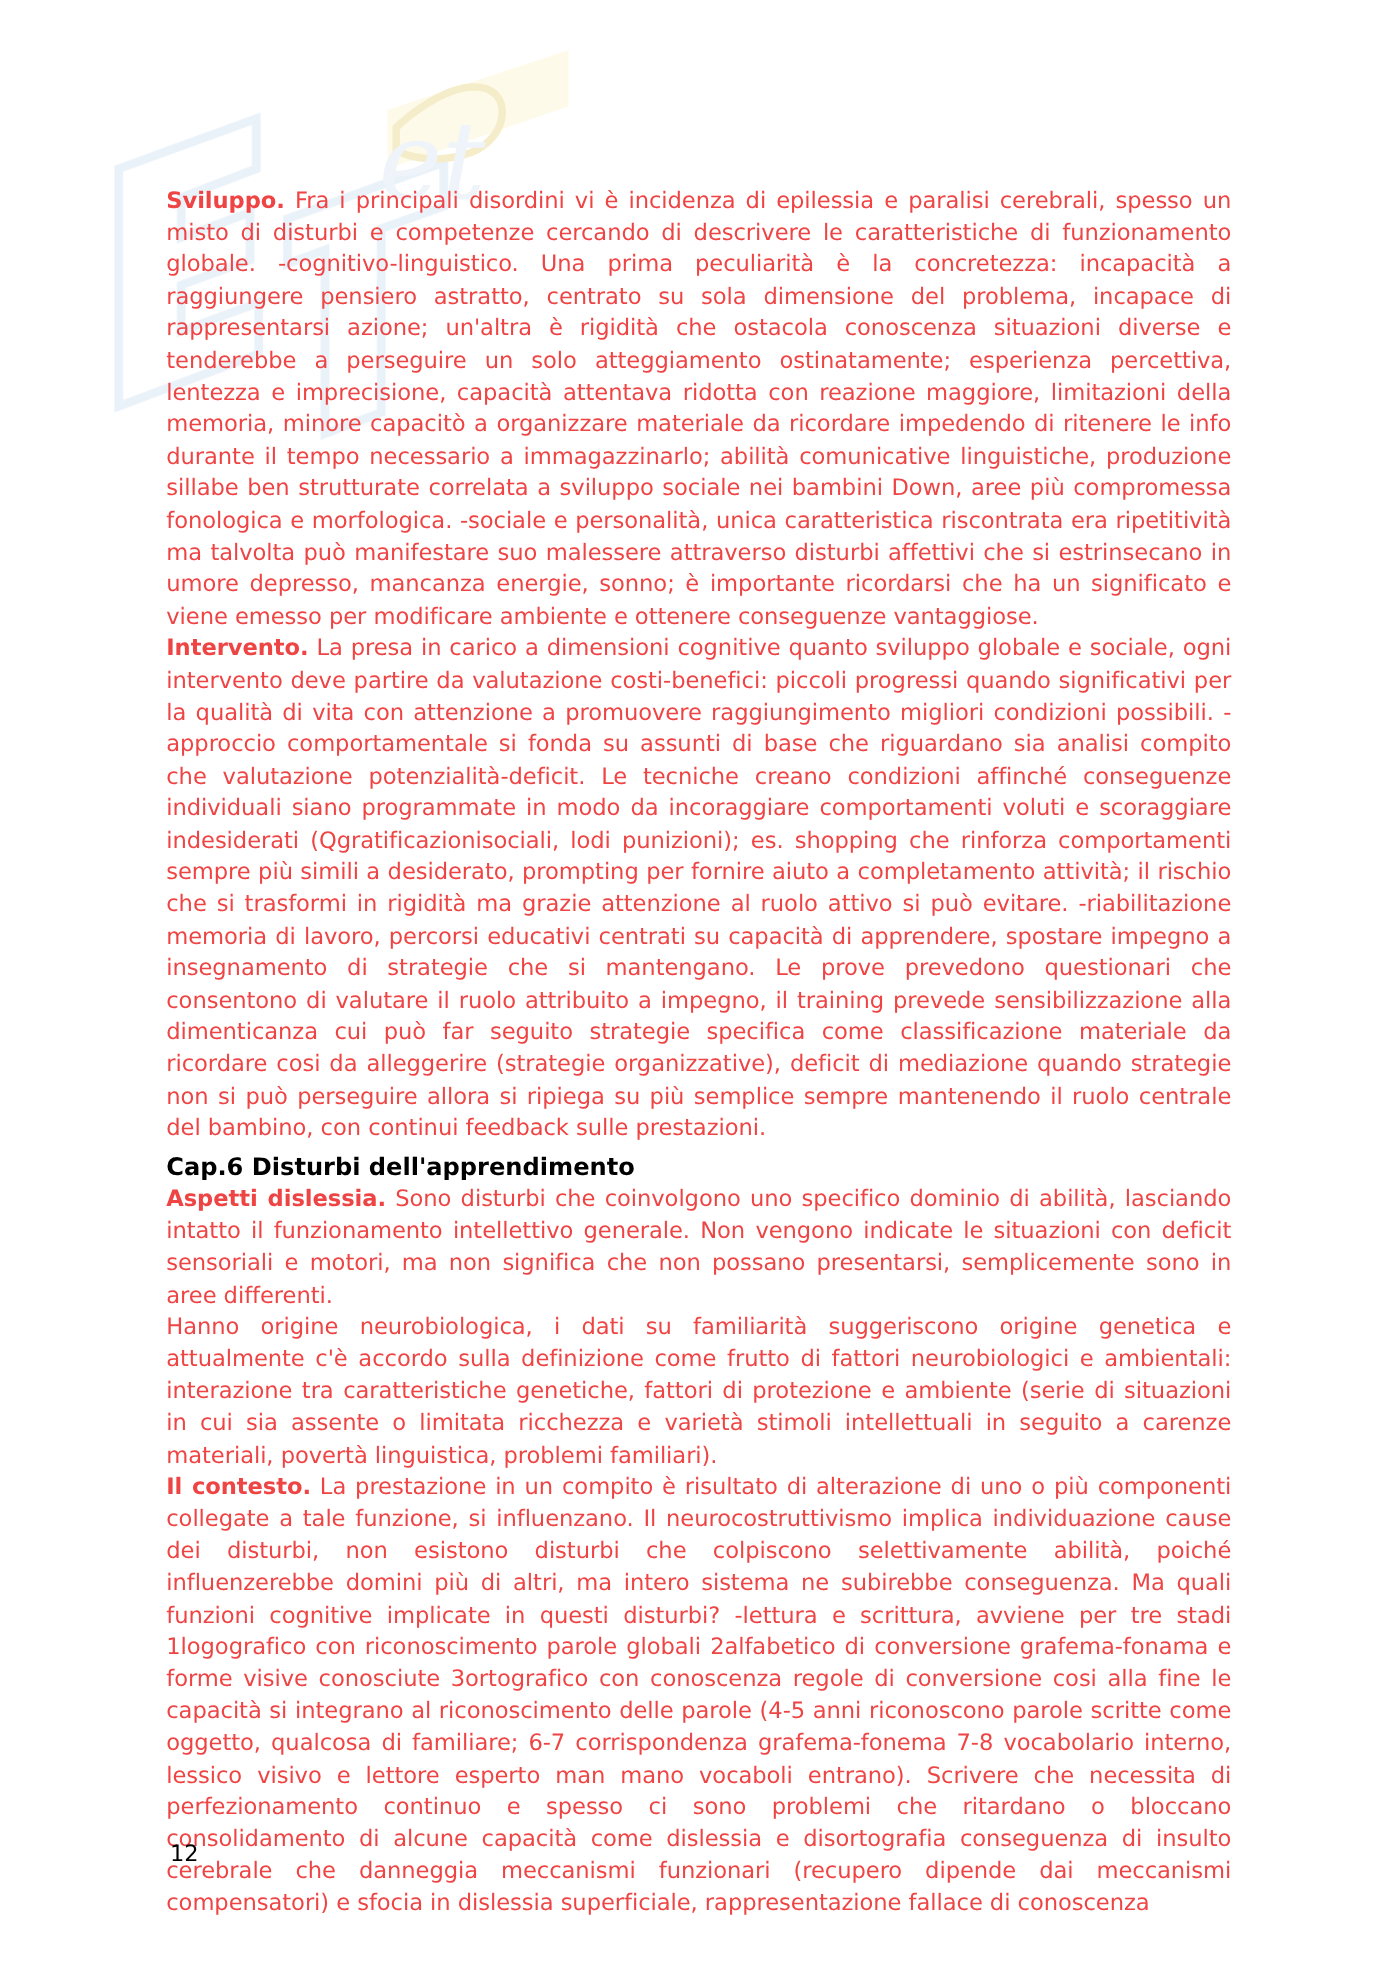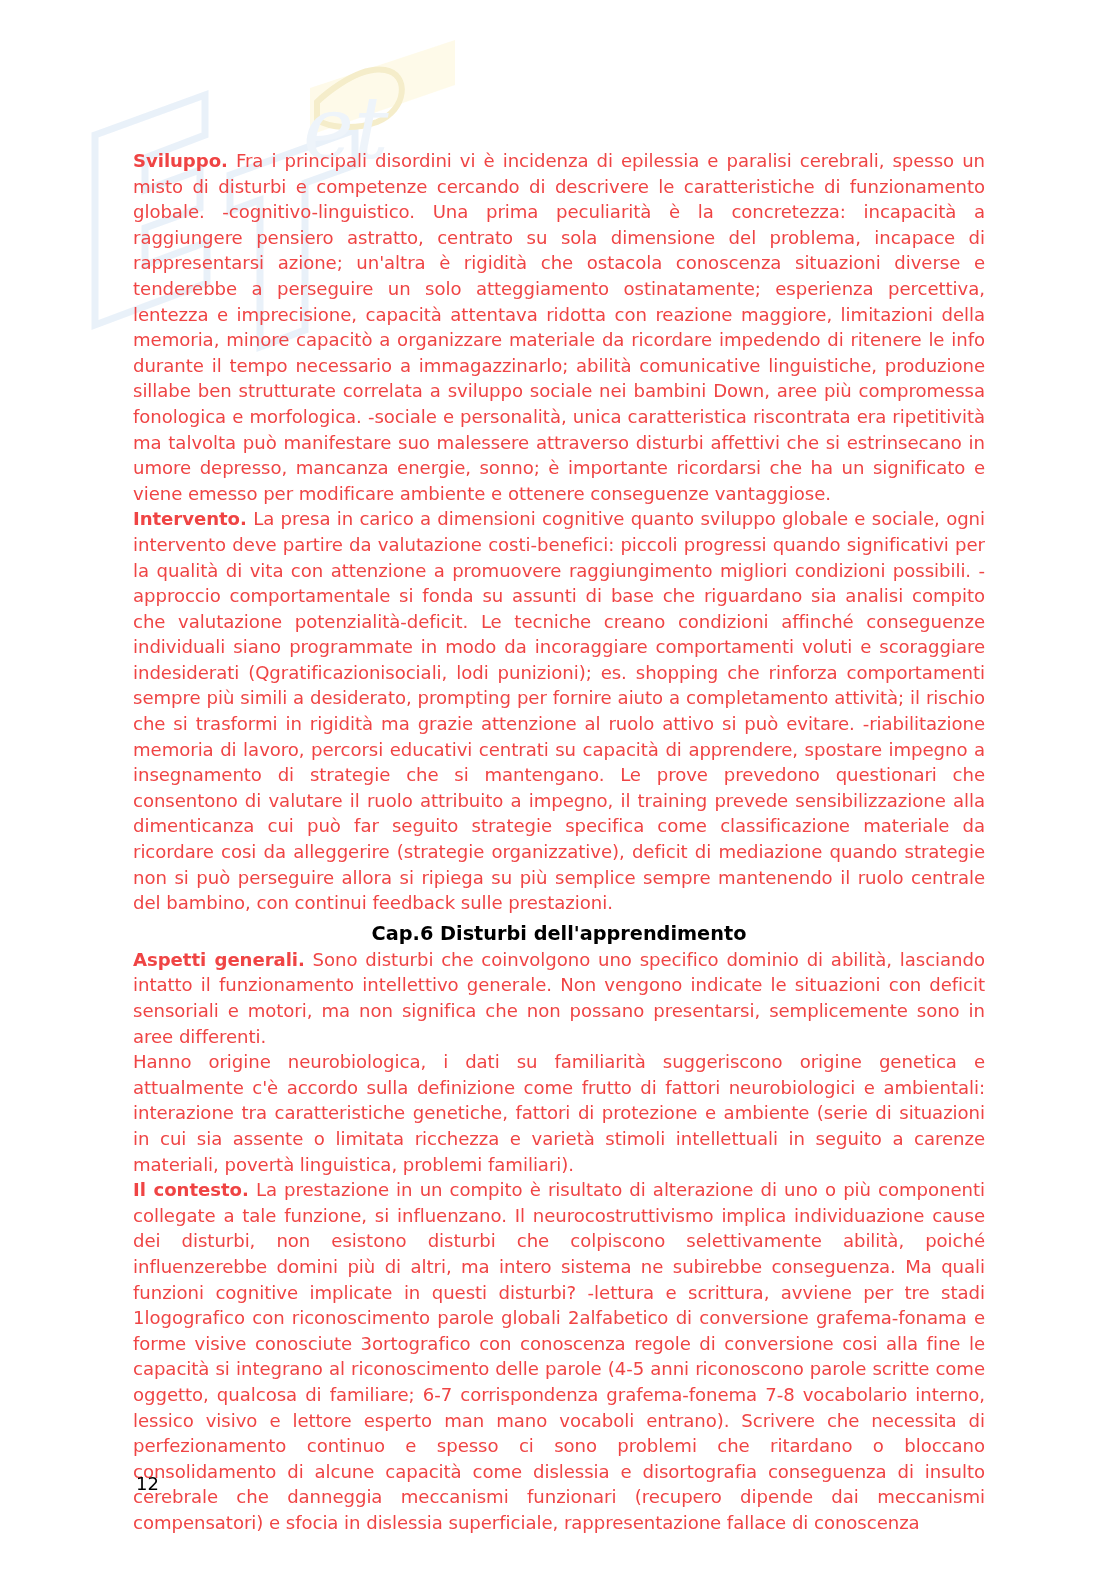--- a/index.html
+++ b/index.html
@@ -43,21 +43,21 @@
   }
   .lead {
     font-weight: bold;
   }
   h2.section-title {
     margin: 4px 0 0 0;
     font-size: 19.3px;
     line-height: 27px;
     font-weight: bold;
     color: #000000;
-    text-align: center;
+    text-align: left;
   }
   .page-number {
     position: absolute;
     left: 136px;
     top: 1473px;
     font-size: 18px;
     color: #000000;
     z-index: 2;
   }
 </style>
@@ -77,21 +77,21 @@
   </svg>
 
   <div class="content">
 
     <p><span class="lead">Sviluppo.</span><span> Fra i principali disordini vi è incidenza di epilessia e paralisi cerebrali, spesso un misto di disturbi e competenze cercando di descrivere le caratteristiche di funzionamento globale. -cognitivo-linguistico. Una prima peculiarità è la concretezza: incapacità a raggiungere pensiero astratto, centrato su sola dimensione del problema, incapace di rappresentarsi azione; un'altra è rigidità che ostacola conoscenza situazioni diverse e tenderebbe a perseguire un solo atteggiamento ostinatamente; esperienza percettiva, lentezza e imprecisione, capacità attentava ridotta con reazione maggiore, limitazioni della memoria, minore capacitò a organizzare materiale da ricordare impedendo di ritenere le info durante il tempo necessario a immagazzinarlo; abilità comunicative linguistiche, produzione sillabe ben strutturate correlata a sviluppo sociale nei bambini Down, aree più compromessa fonologica e morfologica. -sociale e personalità, unica caratteristica riscontrata era ripetitività ma talvolta può manifestare suo malessere attraverso disturbi affettivi che si estrinsecano in umore depresso, mancanza energie, sonno; è importante ricordarsi che ha un significato e viene emesso per modificare ambiente e ottenere conseguenze vantaggiose.</span></p>
 
     <p><span class="lead">Intervento.</span><span> La presa in carico a dimensioni cognitive quanto sviluppo globale e sociale, ogni intervento deve partire da valutazione costi-benefici: piccoli progressi quando significativi per la qualità di vita con attenzione a promuovere raggiungimento migliori condizioni possibili. -approccio comportamentale si fonda su assunti di base che riguardano sia analisi compito che valutazione potenzialità-deficit. Le tecniche creano condizioni affinché conseguenze individuali siano programmate in modo da incoraggiare comportamenti voluti e scoraggiare indesiderati (Qgratificazionisociali, lodi punizioni); es. shopping che rinforza comportamenti sempre più simili a desiderato, prompting per fornire aiuto a completamento attività; il rischio che si trasformi in rigidità ma grazie attenzione al ruolo attivo si può evitare. -riabilitazione memoria di lavoro, percorsi educativi centrati su capacità di apprendere, spostare impegno a insegnamento di strategie che si mantengano. Le prove prevedono questionari che consentono di valutare il ruolo attribuito a impegno, il training prevede sensibilizzazione alla dimenticanza cui può far seguito strategie specifica come classificazione materiale da ricordare cosi da alleggerire (strategie organizzative), deficit di mediazione quando strategie non si può perseguire allora si ripiega su più semplice sempre mantenendo il ruolo centrale del bambino, con continui feedback sulle prestazioni.</span></p>
 
     <h2 class="section-title">Cap.6 Disturbi dell'apprendimento</h2>
 
-    <p><span class="lead">Aspetti generali.</span><span> Sono disturbi che coinvolgono uno specifico dominio di abilità, lasciando intatto il funzionamento intellettivo generale. Non vengono indicate le situazioni con deficit sensoriali e motori, ma non significa che non possano presentarsi, semplicemente sono in aree differenti.</span></p>
+    <p><span class="lead">Aspetti dislessia.</span><span> Sono disturbi che coinvolgono uno specifico dominio di abilità, lasciando intatto il funzionamento intellettivo generale. Non vengono indicate le situazioni con deficit sensoriali e motori, ma non significa che non possano presentarsi, semplicemente sono in aree differenti.</span></p>
 
     <p><span>Hanno origine neurobiologica, i dati su familiarità suggeriscono origine genetica e attualmente c'è accordo sulla definizione come frutto di fattori neurobiologici e ambientali: interazione tra caratteristiche genetiche, fattori di protezione e ambiente (serie di situazioni in cui sia assente o limitata ricchezza e varietà stimoli intellettuali in seguito a carenze materiali, povertà linguistica, problemi familiari).</span></p>
 
     <p><span class="lead">Il contesto.</span><span> La prestazione in un compito è risultato di alterazione di uno o più componenti collegate a tale funzione, si influenzano. Il neurocostruttivismo implica individuazione cause dei disturbi, non esistono disturbi che colpiscono selettivamente abilità, poiché influenzerebbe domini più di altri, ma intero sistema ne subirebbe conseguenza. Ma quali funzioni cognitive implicate in questi disturbi? -lettura e scrittura, avviene per tre stadi 1logografico con riconoscimento parole globali 2alfabetico di conversione grafema-fonama e forme visive conosciute 3ortografico con conoscenza regole di conversione cosi alla fine le capacità si integrano al riconoscimento delle parole (4-5 anni riconoscono parole scritte come oggetto, qualcosa di familiare; 6-7 corrispondenza grafema-fonema 7-8 vocabolario interno, lessico visivo e lettore esperto man mano vocaboli entrano). Scrivere che necessita di perfezionamento continuo e spesso ci sono problemi che ritardano o bloccano consolidamento di alcune capacità come dislessia e disortografia conseguenza di insulto cerebrale che danneggia meccanismi funzionari (recupero dipende dai meccanismi compensatori) e sfocia in dislessia superficiale, rappresentazione fallace di conoscenza</span></p>
 
   </div>
 
   <div class="page-number">12</div>
 
 </div>

